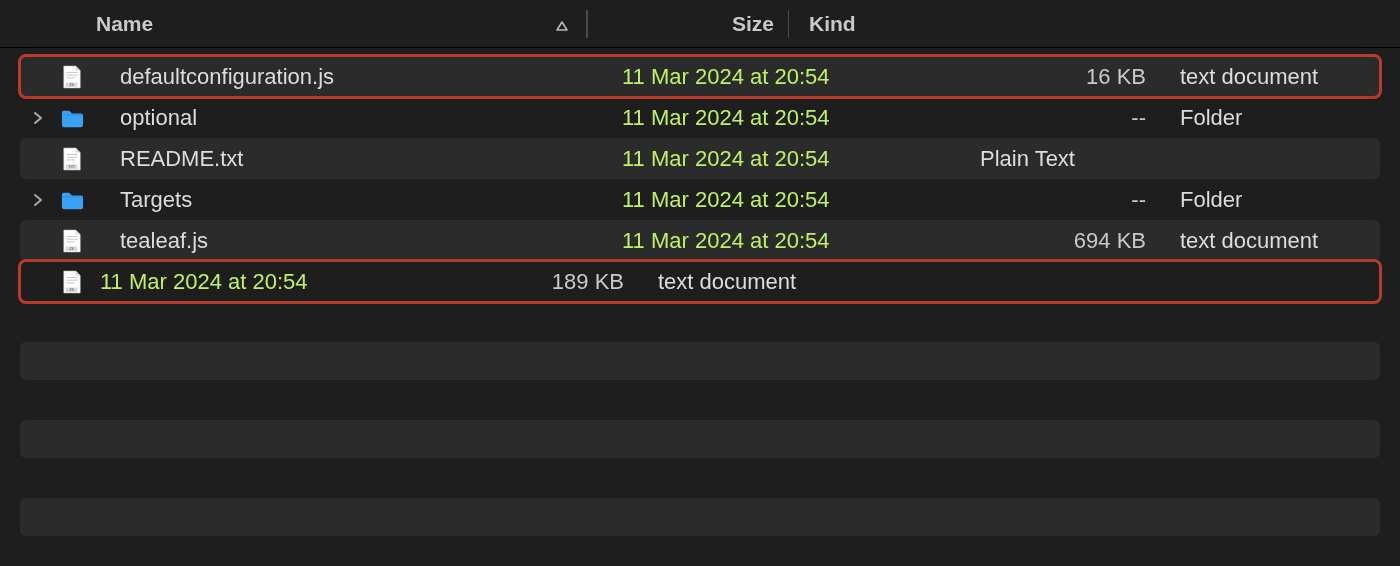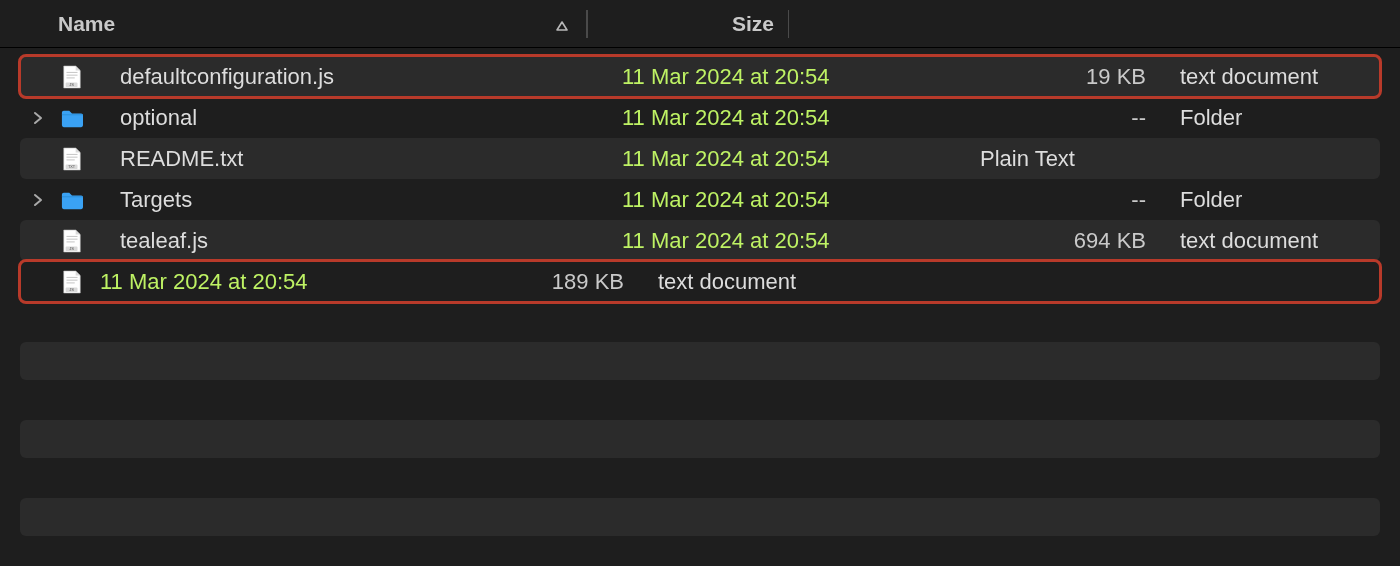--- a/index.html
+++ b/index.html
@@ -19,21 +19,21 @@
       height:48px;
       border-bottom:1px solid #000;
       background:#1e1e1e;
       color:#c9c9c9;
       font-weight:600;
       font-size:21px;
     }
     .hcol { display:flex; align-items:center; }
     .hcol-name {
       width:586px;
-      padding-left:58px;
+      padding-left:96px;
       flex-shrink:0;
       position:relative;
       align-items:flex-end;
     }
     .hcol-name .sort {
       position:absolute;
       right:18px;
       top:50%; transform:translateY(-50%);
       color:#b9b9b9;
     }
@@ -117,33 +117,36 @@
 
 
   <div class="vline"></div>
 
   <div class="hcol hcol-size">
     <span>Size</span>
   </div>
 
   <div class="vline"></div>
 
+  <div class="hcol hcol-kind">
+    <span>Kind</span>
+  </div>
 </div>
 
 <div class="rows" id="rows">
     <div class="row zebra highlight">
       <div class="cell-chevron"></div>
       <div class="cell-icon">
         <svg class="file-icon-svg" viewBox="0 0 24 26">
           <use href="#i-js-file"></use>
         </svg>
       </div>
       <div class="cell-name">defaultconfiguration.js</div>
       <div class="cell-date">11 Mar 2024 at 20:54</div>
-      <div class="cell-size">19 KB</div>
+      <div class="cell-size">16 KB</div>
       <div class="cell-kind">text document</div>
     </div>
     <div class="row">
       <div class="cell-chevron">
         <svg class="chevron-svg" viewBox="0 0 10 14">
           <path d="M2 2 L8 7 L2 12" fill="none" stroke="#a9a9a9" stroke-width="2" stroke-linecap="round" stroke-linejoin="round"></path>
         </svg>
       </div>
       <div class="cell-icon">
         <svg class="folder-icon-svg" viewBox="0 0 24 26">

